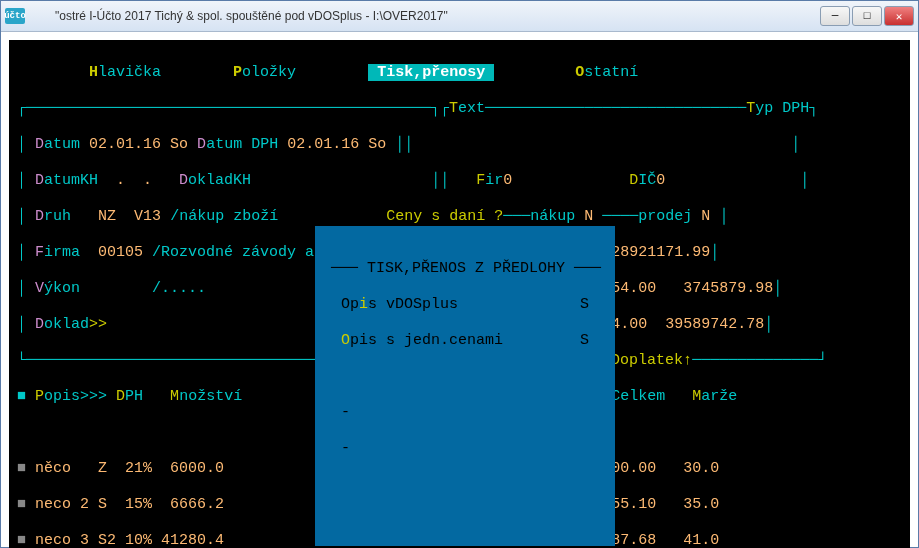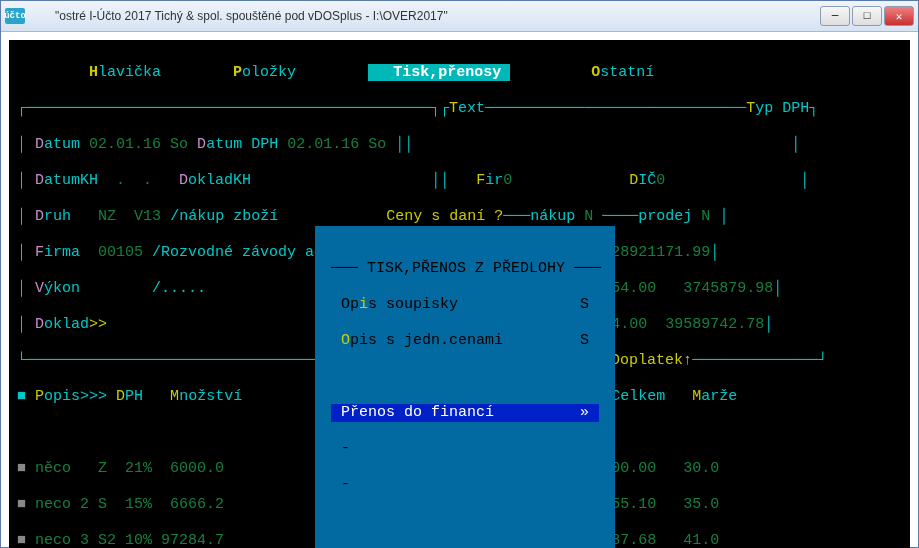--- a/index.html
+++ b/index.html
@@ -61,27 +61,27 @@
   line-height: 18px;
   color: #c8c8c8;
   white-space: pre;
   position: relative;
   letter-spacing: 0;
 }
 
 .tabs { color: #00c8c8; }
 .tab { color: #00c8c8; }
 .tab .hot { color: #cccc00; font-weight: bold; }
-.tab-active { background: #00b8b8; color: #fff; font-weight: bold; padding-left: 16px; }
+.tab-active { background: #00b8b8; color: #fff; font-weight: bold; }
 
 .box-line { color: #00c8c8; }
 .cy { color: #00c8c8; }
 .ye { color: #cccc00; }
 .mg { color: #cc8ccc; }
-.wh { color: #15803d; }
+.wh { color: #fdba74; }
 .row { position: relative; }
 .sq { color: #888; }
 
 .popup {
   position: absolute;
   left: 306px;
   top: 186px;
   width: 300px;
   background: #0369a1;
   color: #000;
@@ -117,38 +117,37 @@
 <div class="row"><span class="cy">│ </span><span class="mg">D</span><span class="cy">atumKH</span><span class="wh">  .  .  </span> <span class="mg">D</span><span class="cy">okladKH</span>                    <span class="cy">││   </span><span class="ye">F</span><span class="cy">ir</span><span class="wh">0</span>             <span class="ye">D</span><span class="cy">IČ</span><span class="wh">0</span><span class="cy">               │</span></div>
 <div class="row"><span class="cy">│ </span><span class="mg">D</span><span class="cy">ruh</span>   <span class="wh">NZ</span>  <span class="wh">V13</span> <span class="cy">/nákup zboží</span>         <span class="cy">   </span><span class="ye">Ceny s daní ?</span><span class="cy">───</span><span class="cy">nákup</span> <span class="wh">N</span> <span class="cy">────</span><span class="cy">prodej</span> <span class="wh">N</span> <span class="cy">│</span></div>
 <div class="row"><span class="cy">│ </span><span class="mg">F</span><span class="cy">irma</span>  <span class="wh">00105</span> <span class="cy">/Rozvodné závody a</span> <span class="cy">│</span><span class="cy">b.DPH</span>       <span class="wh">0.00</span>  <span class="wh">25516920.00</span>  <span class="wh">28921171.99</span><span class="cy">│</span></div>
 <div class="row"><span class="cy">│ </span><span class="mg">V</span><span class="cy">ýkon</span>        <span class="cy">/.....</span>                    <span class="cy">│</span><span class="cy">DPH</span>         <span class="wh">0.00</span>   <span class="wh">2673354.00</span>   <span class="wh">3745879.98</span><span class="cy">│</span></div>
 <div class="row"><span class="cy">│ </span><span class="mg">D</span><span class="cy">oklad</span><span class="ye">&gt;&gt;</span>                              <span class="cy">│</span><span class="cy">s DPH</span>       <span class="wh">0.00</span>  <span class="wh">28190274.00</span>  <span class="wh">39589742.78</span><span class="cy">│</span></div>
 <div class="row box-line">└─────────────────────────────────────────────┘└─────────────────<span class="ye">↑Doplatek↑</span>──────────────┘</div>
 <div class="row"><span class="cy">■ </span><span class="ye">P</span><span class="cy">opis&gt;&gt;&gt;</span> <span class="ye">D</span><span class="cy">PH</span>   <span class="ye">M</span><span class="cy">nožství</span>                               <span class="ye">C</span><span class="cy">ena</span> <span class="ye">P</span><span class="cy">rod.Celkem</span>   <span class="ye">M</span><span class="cy">arže</span></div>
 <div class="row"> </div>
 <div class="row"><span class="sq">■ </span><span class="wh">něco</span>   <span class="wh">Z</span>  <span class="wh">21%</span>  <span class="wh">6000.0</span>                              <span class="wh">30.00</span>    <span class="wh">786500.00</span>   <span class="wh">30.0</span></div>
 <div class="row"><span class="sq">■ </span><span class="wh">neco 2</span> <span class="wh">S</span>  <span class="wh">15%</span>  <span class="wh">6666.2</span>                              <span class="wh">70.00</span>   <span class="wh">2069855.10</span>   <span class="wh">35.0</span></div>
-<div class="row"><span class="sq">■ </span><span class="wh">neco 3</span> <span class="wh">S2</span> <span class="wh">10%</span> <span class="wh">97284.7</span>                              <span class="wh">23.00</span>  <span class="wh">36733387.68</span>   <span class="wh">41.0</span></div>
+<div class="row"><span class="sq">■ </span><span class="wh">neco 3</span> <span class="wh">S2</span> <span class="wh">10%</span> <span class="wh">41280.4</span>                              <span class="wh">23.00</span>  <span class="wh">36733387.68</span>   <span class="wh">41.0</span></div>
 
 
 
 
 
 
 
 
 
 
 
 
     <div class="popup">
 <div class="popup-title">─── <span>TISK,PŘENOS Z PŘEDLOHY</span> ───</div>
-<div class="popup-row"><span><span>Op</span><span class="hot">i</span><span>s soupisky</span></span><span>S</span></div>
+<div class="popup-row"><span><span>Op</span><span class="hot">i</span><span>s vDOSplus</span></span><span>S</span></div>
 <div class="popup-row"><span><span></span><span class="hot">O</span><span>pis s jedn.cenami</span></span><span>S</span></div>
 <div class="popup-gap"></div>
-<div class="popup-row sel"><span><span>Přenos do </span><span class="hot">f</span><span>inancí</span></span><span>»</span></div>
 <div class="popup-row"><span>-</span></div>
 <div class="popup-row"><span>-</span></div>
 <div class="popup-gap"></div>
     </div>
 
   </div>
 </div>
 
 </body></html>

